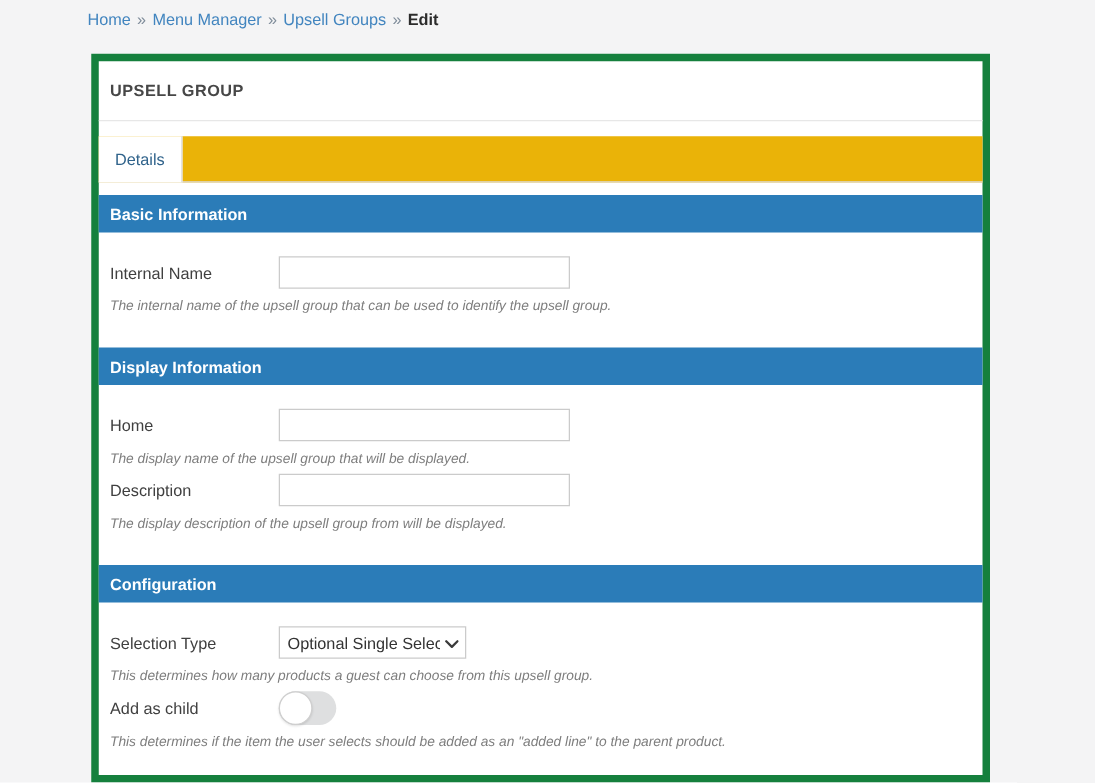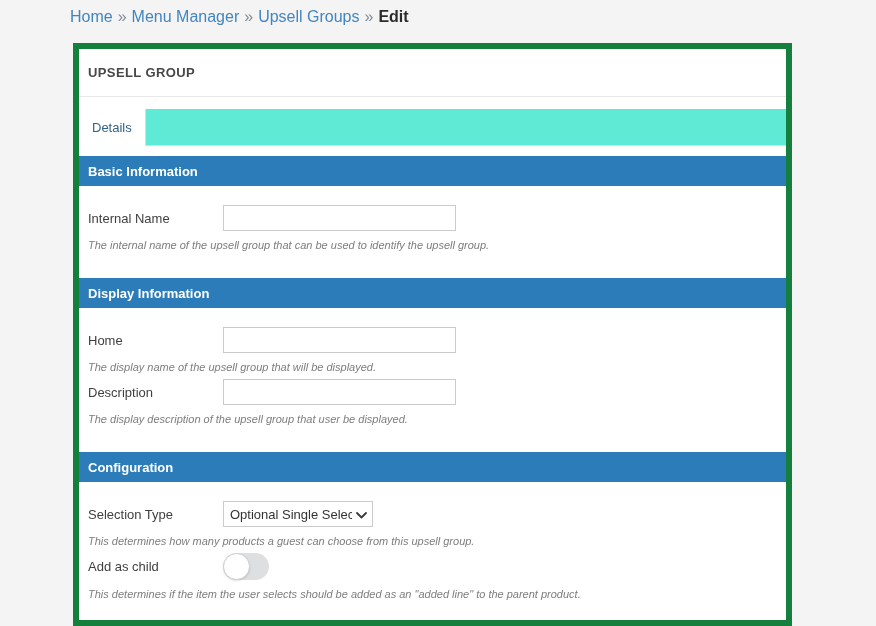--- a/index.html
+++ b/index.html
@@ -7,21 +7,21 @@
   body {
     background: #f4f4f5;
     font-family: "Liberation Sans", sans-serif;
     overflow: hidden;
     color: #333;
   }
   
   .breadcrumb {
     height: 43px;
     padding: 8px 0 0 70px;
-    font-size: 16px;
+    font-size: 13px;
   }
   .breadcrumb a {
     color: #4285bf;
     text-decoration: none;
     cursor: pointer;
   }
   .crumb-sep { color: #7f8c9a; margin: 0 5px; }
   .crumb-current { color: #2b2b2b; font-weight: 700; }
 
   
@@ -43,21 +43,21 @@
     font-size: 13px;
     font-weight: 600;
     letter-spacing: 0.4px;
     color: #474747;
   }
 
   
   .tab-strip {
     margin-top: 12px;
     height: 37px;
-    background: #5eead4;
+    background: #eab308;
     border-bottom: 1px solid #dcdcdc;
     display: flex;
     align-items: stretch;
   }
   .tab {
     display: flex;
     align-items: center;
     padding: 0 13px;
     font-size: 13px;
     cursor: pointer;
@@ -206,21 +206,21 @@
     <div class="section-body">
       <div class="form-row">
         <label class="field-label">Home</label>
         <input type="text" class="text-input" value="" style="">
       </div>
       <div class="help">The display name of the upsell group that will be displayed.</div>
       <div class="form-row">
         <label class="field-label">Description</label>
         <input type="text" class="text-input" value="" style="">
       </div>
-      <div class="help">The display description of the upsell group that user be displayed.</div>
+      <div class="help">The display description of the upsell group from will be displayed.</div>
     </div>
   </div>
 
   <div class="form-section">
     <div class="section-bar">
       <span>Configuration</span>
     </div>
     <div class="section-body">
       <div class="form-row">
         <label class="field-label">Selection Type</label>

